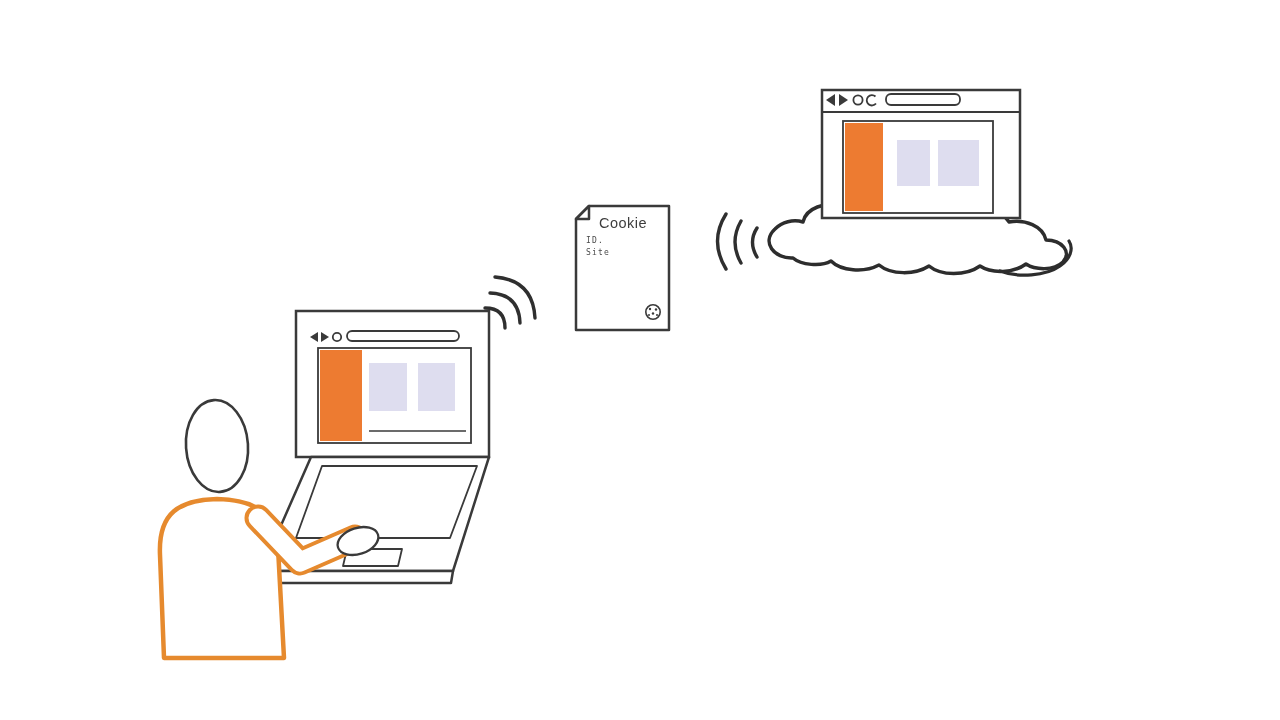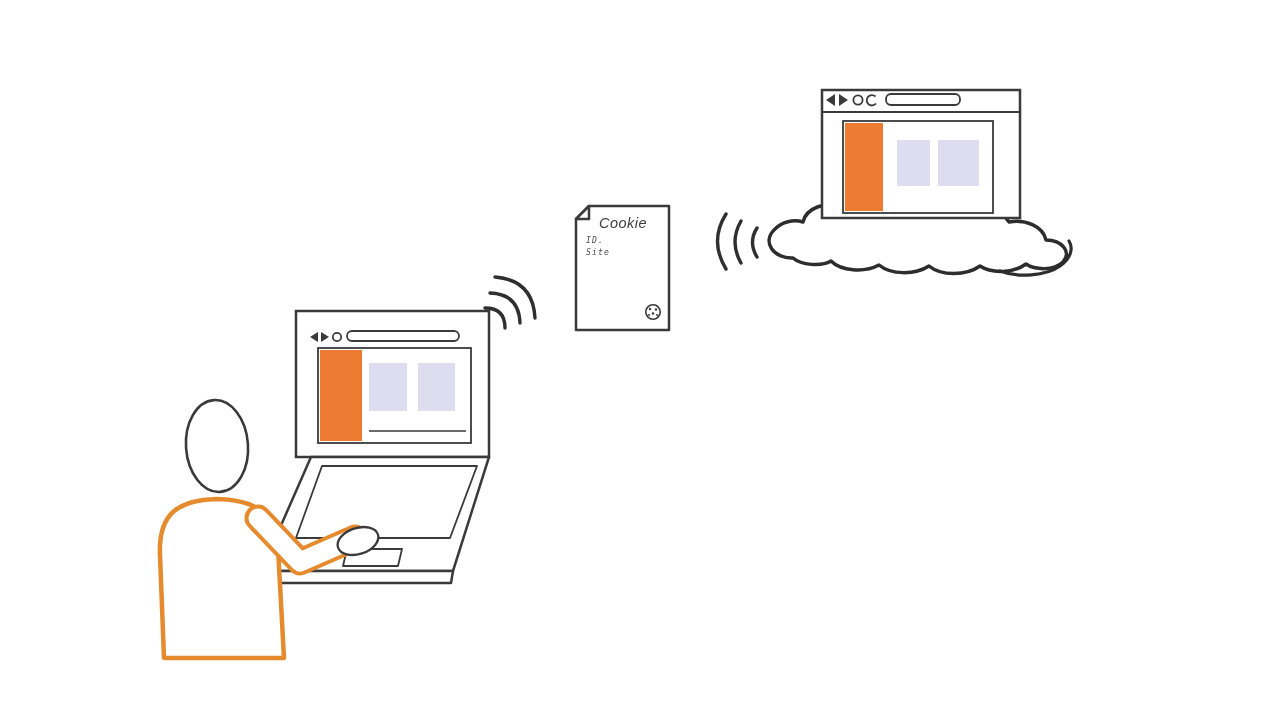--- a/index.html
+++ b/index.html
@@ -7,21 +7,20 @@
     padding: 0;
     background: #ffffff;
     font-family: "Liberation Sans", sans-serif;
   }
   .canvas {
     position: relative;
     width: 1185px;
     height: 720px;
     background: #ffffff;
     overflow: hidden;
-    font-style: italic;
   }
   svg { display: block; }
   .outline      { stroke: #3a3a3a; stroke-width: 2.5; fill: #ffffff; }
   .outline-thin { stroke: #3a3a3a; stroke-width: 1.8; fill: none; }
   .wave         { stroke: #2f2f2f; stroke-width: 3.4; fill: none; stroke-linecap: round; }
   .cookie-title { font-family: "Liberation Sans", sans-serif; font-size: 14.5px; fill: #3d3d3d; letter-spacing: .5px; }
   .cookie-field { font-family: "DejaVu Sans Mono", monospace; font-size: 8px; fill: #4a4a4a; letter-spacing: 1.2px; }
 </style>
 </head>
 <body>

